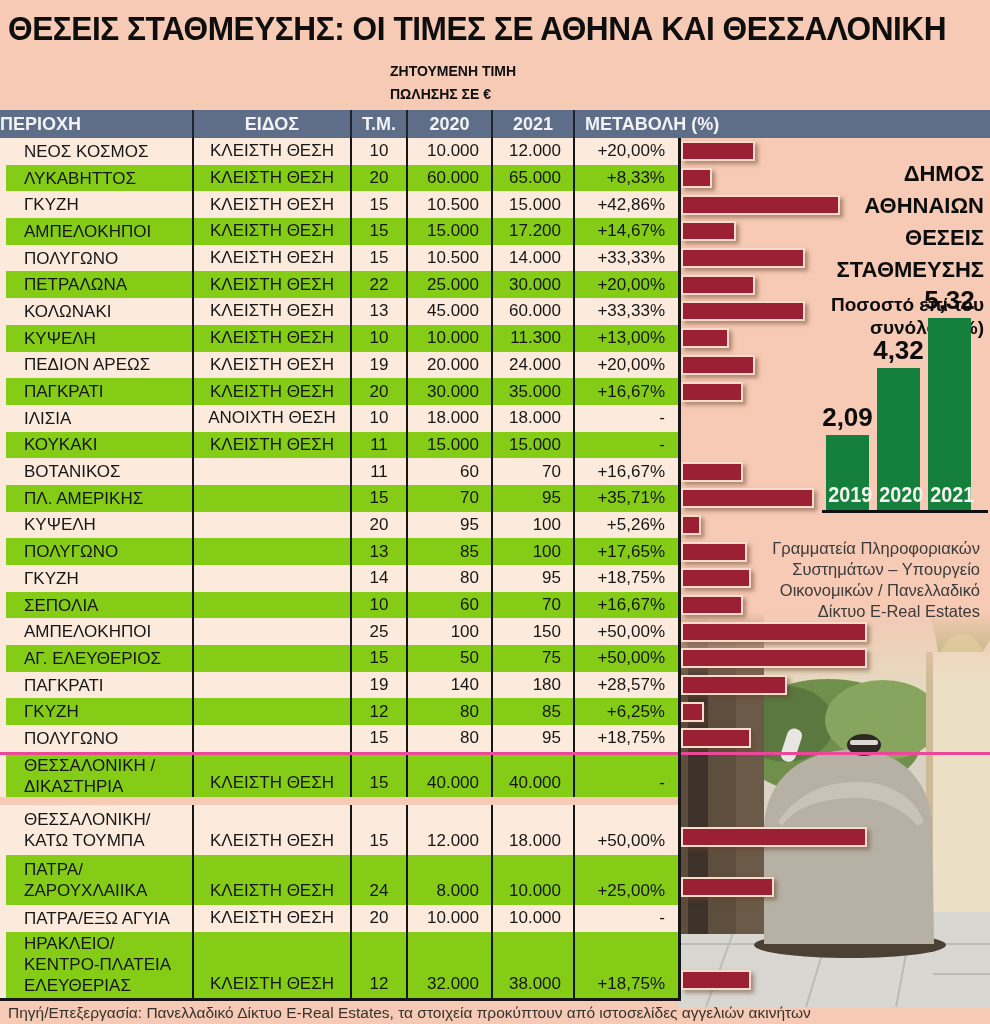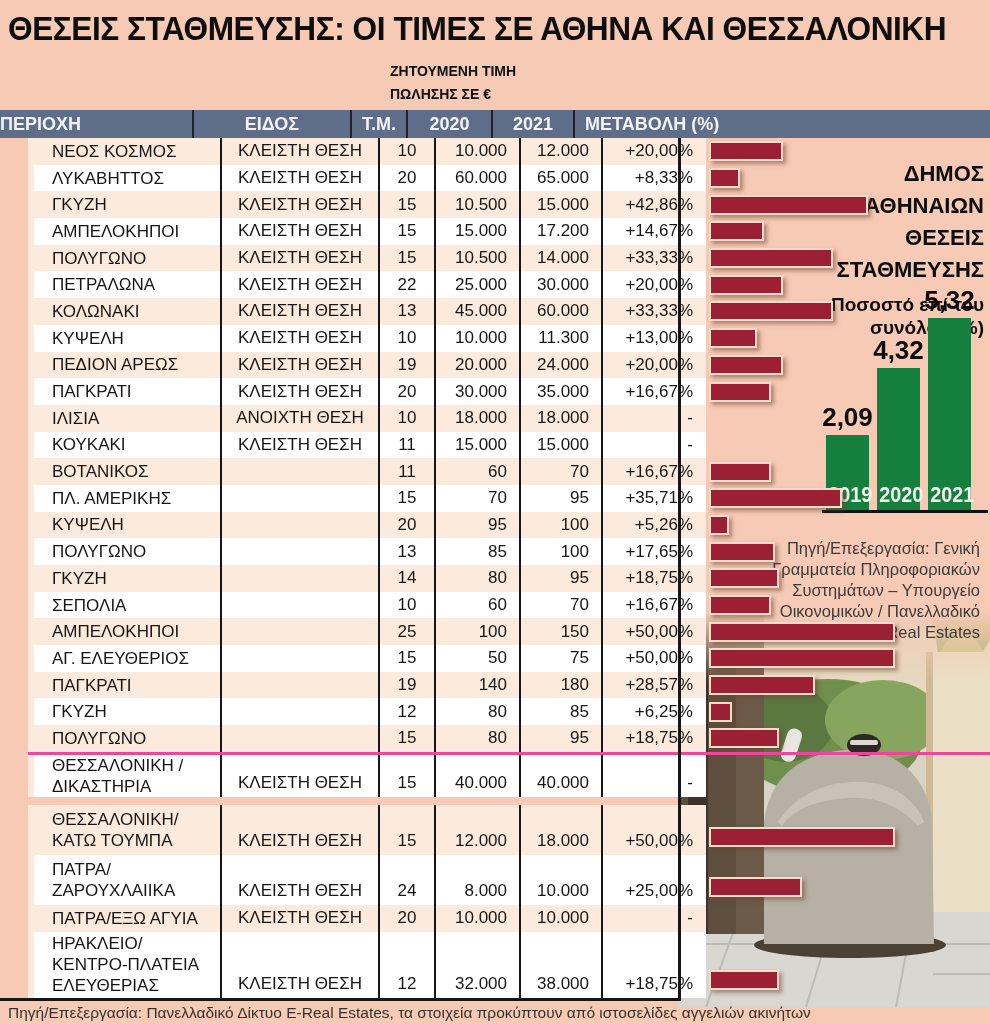--- a/index.html
+++ b/index.html
@@ -14,27 +14,27 @@
   .thead{position:absolute;top:110px;left:0;width:990px;height:28px;background:#5f6e88;display:flex;z-index:2;}
   .th{color:#f3f3f5;font-weight:bold;font-size:18px;display:flex;align-items:center;
       border-right:2px solid #1d222b;box-sizing:border-box;}
   .th1{width:194px;}
   .th2{width:158px;justify-content:center;}
   .th3{width:56px;justify-content:center;}
   .th4{width:85px;justify-content:center;}
   .th5{width:82px;justify-content:center;}
   .th6{width:415px;padding-left:10px;border-right:none;}
   
-  .tbody{position:absolute;top:138px;left:0;width:796px;z-index:2;padding-left:28px;}
+  .tbody{position:absolute;top:138px;left:0;width:796px;z-index:2;}
   .row{display:flex;width:990px;position:relative;}
   .row.sep{border-top:3px solid #ec4899;flex-direction:column;}
   .h1{height:26.7px;} .h2{height:50px;} .h3{height:66px;}
   .cells{width:678px;display:flex;position:relative;height:100%;}
   .row.light .cells{background:#fcebdc;}
-  .row.dark  .cells{background:#ffffff;}
+  .row.dark  .cells{background:#84cc16;}
   .cells::before{content:"";position:absolute;left:0;top:0;bottom:0;width:6px;background:#fceadd;}
   .cell{border-right:2px solid #161616;display:flex;align-items:center;box-sizing:border-box;
         font-size:17px;color:#161616;height:100%;}
   .c-region{width:194px;padding-left:24px;line-height:21px;flex-direction:column;
             align-items:flex-start;justify-content:center;}
   .c-type{width:158px;justify-content:center;text-align:center;}
   .c-sqm{width:56px;justify-content:center;}
   .c-2020{width:85px;justify-content:flex-end;padding-right:12px;}
   .c-2021{width:82px;justify-content:flex-end;padding-right:12px;}
   .c-change{width:103px;justify-content:flex-end;padding-right:13px;border-right:none;}
@@ -121,21 +121,20 @@
       <div class="vbar" style="height: 142px;">
         <div class="val">4,32</div>
         <div class="year">2020</div>
       </div>
       <div class="vbar" style="height: 192px;">
         <div class="val">5,32</div>
         <div class="year">2021</div>
       </div>
     </div>
   <div class="panel-source">
-    <div>Πηγή/Επεξεργασία: Γενική</div>
     <div>Γραμματεία Πληροφοριακών</div>
     <div>Συστημάτων – Υπουργείο</div>
     <div>Οικονομικών / Πανελλαδικό</div>
     <div>Δίκτυο E-Real Estates</div>
   </div>
 
   <div class="main-title">ΘΕΣΕΙΣ ΣΤΑΘΜΕΥΣΗΣ: ΟΙ ΤΙΜΕΣ ΣΕ ΑΘΗΝΑ ΚΑΙ ΘΕΣΣΑΛΟΝΙΚΗ</div>
   <div class="subtitle">
     <div>ΖΗΤΟΥΜΕΝΗ ΤΙΜΗ</div>
     <div>ΠΩΛΗΣΗΣ ΣΕ €</div>

